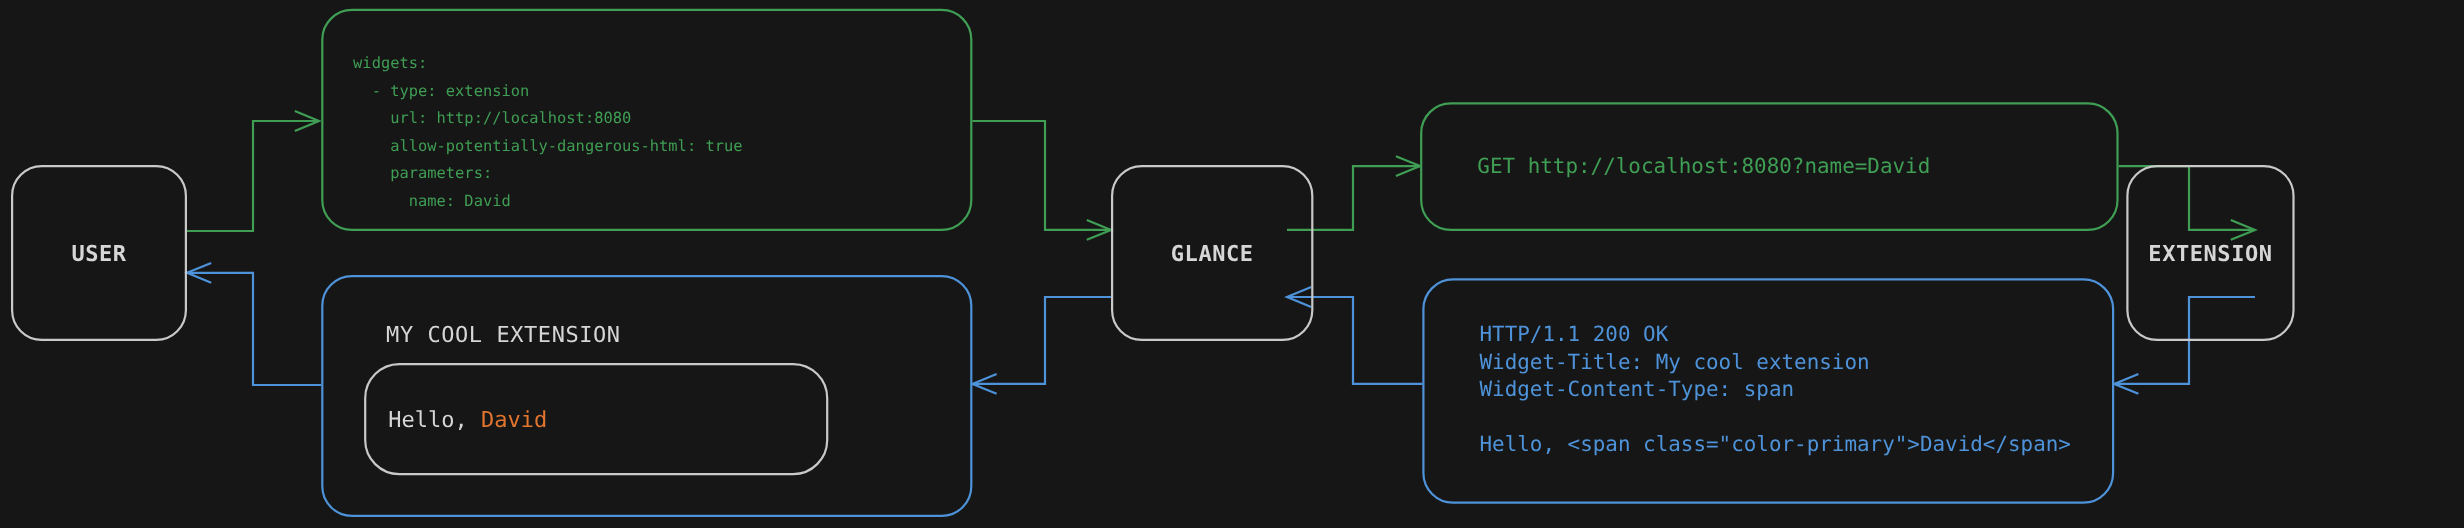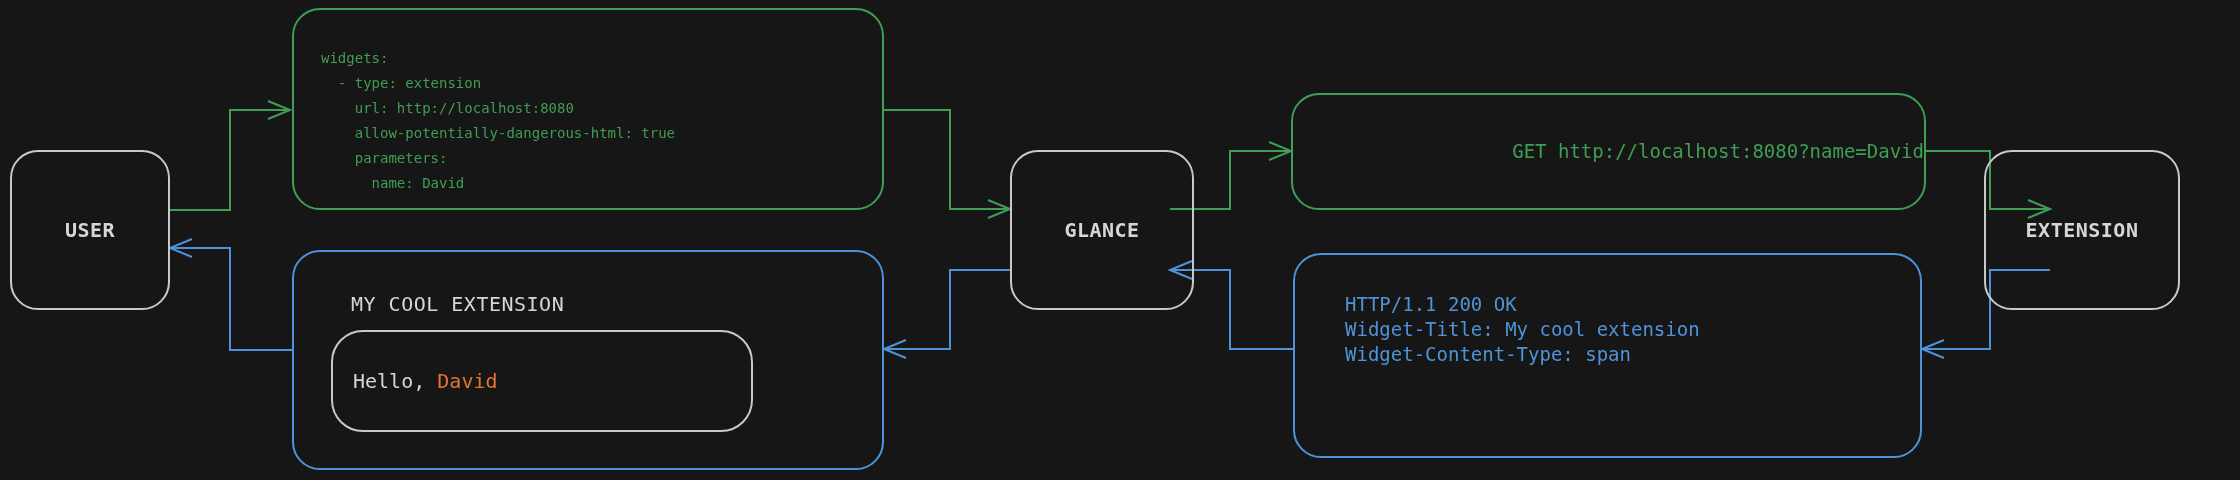--- a/index.html
+++ b/index.html
@@ -25,37 +25,37 @@
   svg .green-line { stroke: var(--green); stroke-width: 2; fill: none; }
   svg .blue-line  { stroke: var(--blue);  stroke-width: 2; fill: none; }
 
   .node {
     position: absolute; border: 2px solid var(--gray); border-radius: 28px;
     display: flex; align-items: center; justify-content: center;
     color: var(--text-gray); font-size: 20px; letter-spacing: 0.5px; font-weight: bold;
   }
   .node-user      { left: 10px;   top: 150px; width: 160px; height: 160px; }
   .node-glance    { left: 1010px; top: 150px; width: 184px; height: 160px; }
-  .node-extension { left: 1984px; top: 150px; width: 196px; height: 160px; }
+  .node-extension { left: 1933px; top: 150px; width: 153px; height: 160px; }
 
   .box { position: absolute; border-radius: 28px; background: var(--bg); }
   .box-green { border: 2px solid var(--green); color: var(--green); }
   .box-blue  { border: 2px solid var(--blue);  color: var(--blue); padding-left: 28px; }
 
   .config-box {
     left: 292px; top: 8px; width: 592px; height: 202px;
     padding: 36px 0 0 27px;
   }
   .code-line {
     white-space: pre; font-size: 14px; height: 25px; line-height: 25px;
   }
 
   .request-box {
     left: 1291px; top: 93px; width: 635px; height: 117px;
-    display: flex; align-items: center; padding-left: 28px; justify-content: flex-end;
+    display: flex; align-items: center; padding-left: 50px;
   }
   .request-box .code-line { font-size: 19px; }
 
   .response-box {
     left: 1293px; top: 253px; width: 629px; height: 205px;
     padding: 37px 0 0 50px;
   }
   .response-box .code-line { font-size: 19px; }
 
   .widget-box {
@@ -141,19 +141,20 @@
 
   <div class="box box-green request-box">
     <div class="code-line">GET http://localhost:8080?name=David</div>
   </div>
 
   <div class="box box-blue response-box">
     <div class="code-line">HTTP/1.1 200 OK</div>
     <div class="code-line">Widget-Title: My cool extension</div>
     <div class="code-line">Widget-Content-Type: span</div>
     <div class="code-line"></div>
+    <div class="code-line">Hello, &lt;span class="color-primary"&gt;David&lt;/span&gt;</div>
   </div>
 
   <div class="node node-extension">
     <span>EXTENSION</span>
   </div>
 
 </div>
 
 </body></html>

